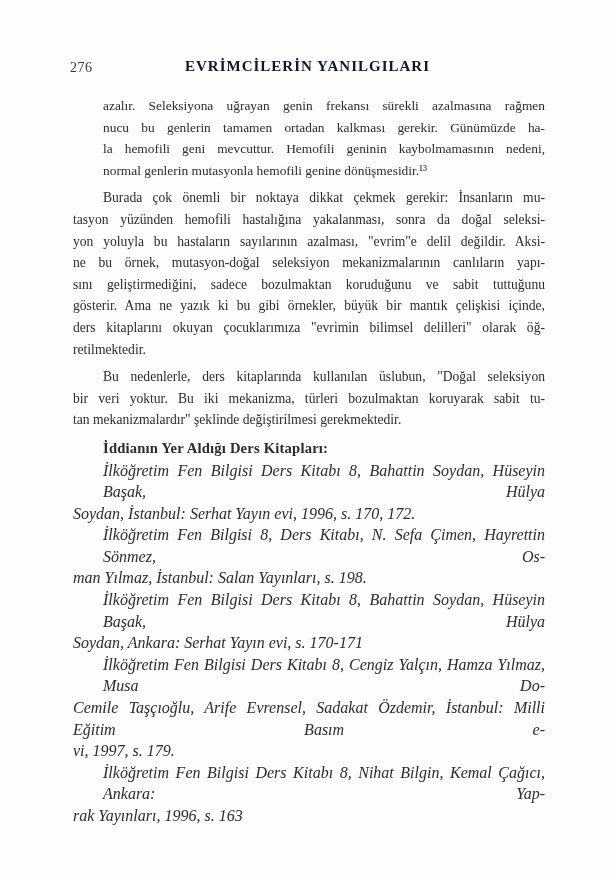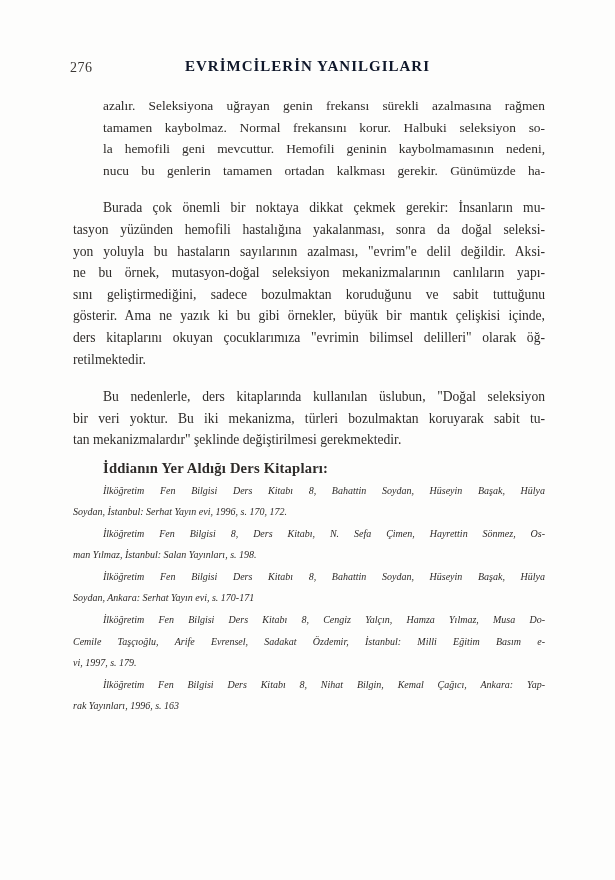--- a/index.html
+++ b/index.html
@@ -54,48 +54,48 @@
     line-height: 21.6px;
     text-align: justify;
     text-align-last: justify;
     font-size: 13.6px;
     color: #2e2b29;
   }
   .line.last { text-align-last: left; }
   .line.indent { padding-left: 30px; }
   .block.quote { margin-left: 30px; }
   .block.quote .line { font-size: 13.4px; }
-  .block.paragraph { margin-top: 16px; }
+  .block.paragraph { margin-top: 6px; }
   .block.heading {
     margin-top: 7px;
     padding-left: 30px;
     font-weight: bold;
     font-size: 14.6px;
     line-height: 21.6px;
     letter-spacing: 0.2px;
   }
   .block.reference .line {
     font-style: italic;
-    font-size: 10px;
+    font-size: 16px;
   }
 </style>
 </head>
 <body>
 
 <div class="page">
   <div class="page-header">
     <span class="page-number">276</span>
     <div class="running-title">EVRİMCİLERİN YANILGILARI</div>
   </div>
   <div class="text-column">
       <div class="block quote">
         <div class="line">azalır. Seleksiyona uğrayan genin frekansı sürekli azalmasına rağmen</div>
-        <div class="line">tamamen kaybolmaz. Normal frekansını korur. Halbuki seleksiyon so-</div>
+        <div class="line">nucu bu genlerin tamamen ortadan kalkması gerekir. Günümüzde ha-</div>
         <div class="line">la hemofili geni mevcuttur. Hemofili geninin kaybolmamasının nedeni,</div>
-        <div class="line">nucu bu genlerin tamamen ortadan kalkması gerekir. Günümüzde ha-</div>
+        <div class="line last">normal genlerin mutasyonla hemofili genine dönüşmesidir.¹³</div>
       </div>
       <div class="block paragraph">
         <div class="line indent">Burada çok önemli bir noktaya dikkat çekmek gerekir: İnsanların mu-</div>
         <div class="line">tasyon yüzünden hemofili hastalığına yakalanması, sonra da doğal seleksi-</div>
         <div class="line">yon yoluyla bu hastaların sayılarının azalması, "evrim"e delil değildir. Aksi-</div>
         <div class="line">ne bu örnek, mutasyon-doğal seleksiyon mekanizmalarının canlıların yapı-</div>
         <div class="line">sını geliştirmediğini, sadece bozulmaktan koruduğunu ve sabit tuttuğunu</div>
         <div class="line">gösterir. Ama ne yazık ki bu gibi örnekler, büyük bir mantık çelişkisi içinde,</div>
         <div class="line">ders kitaplarını okuyan çocuklarımıza "evrimin bilimsel delilleri" olarak öğ-</div>
         <div class="line last">retilmektedir.</div>

